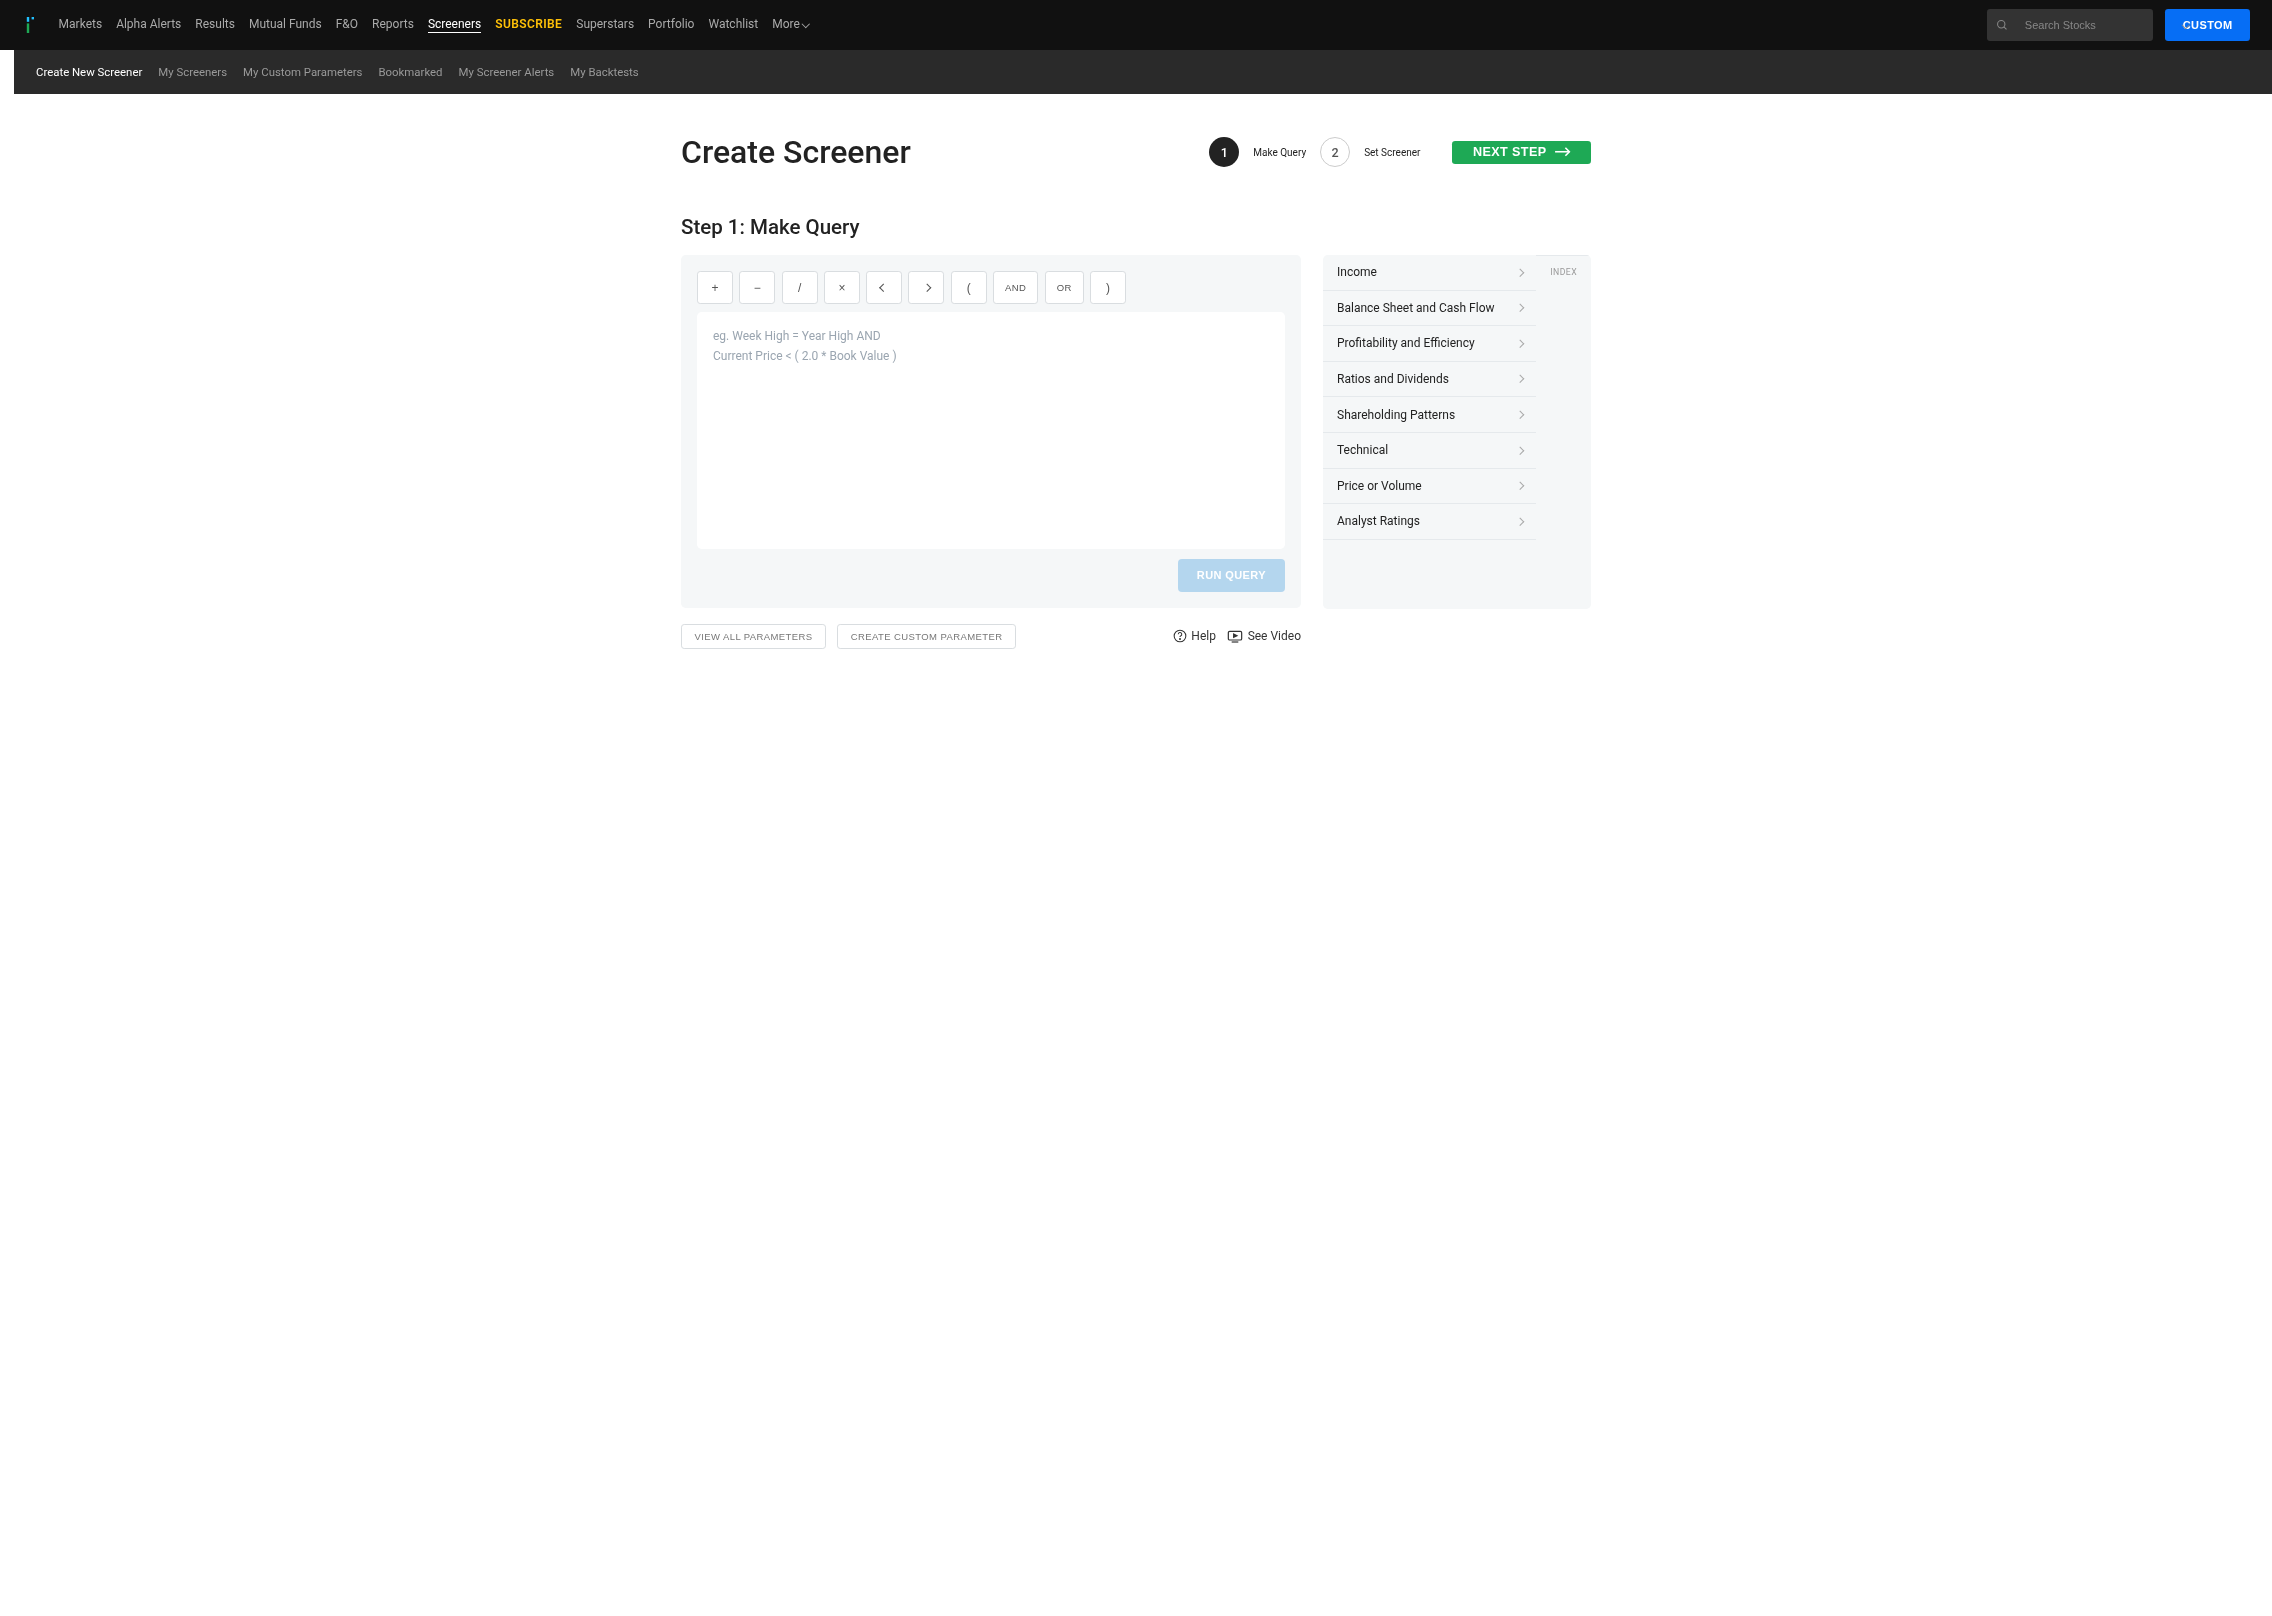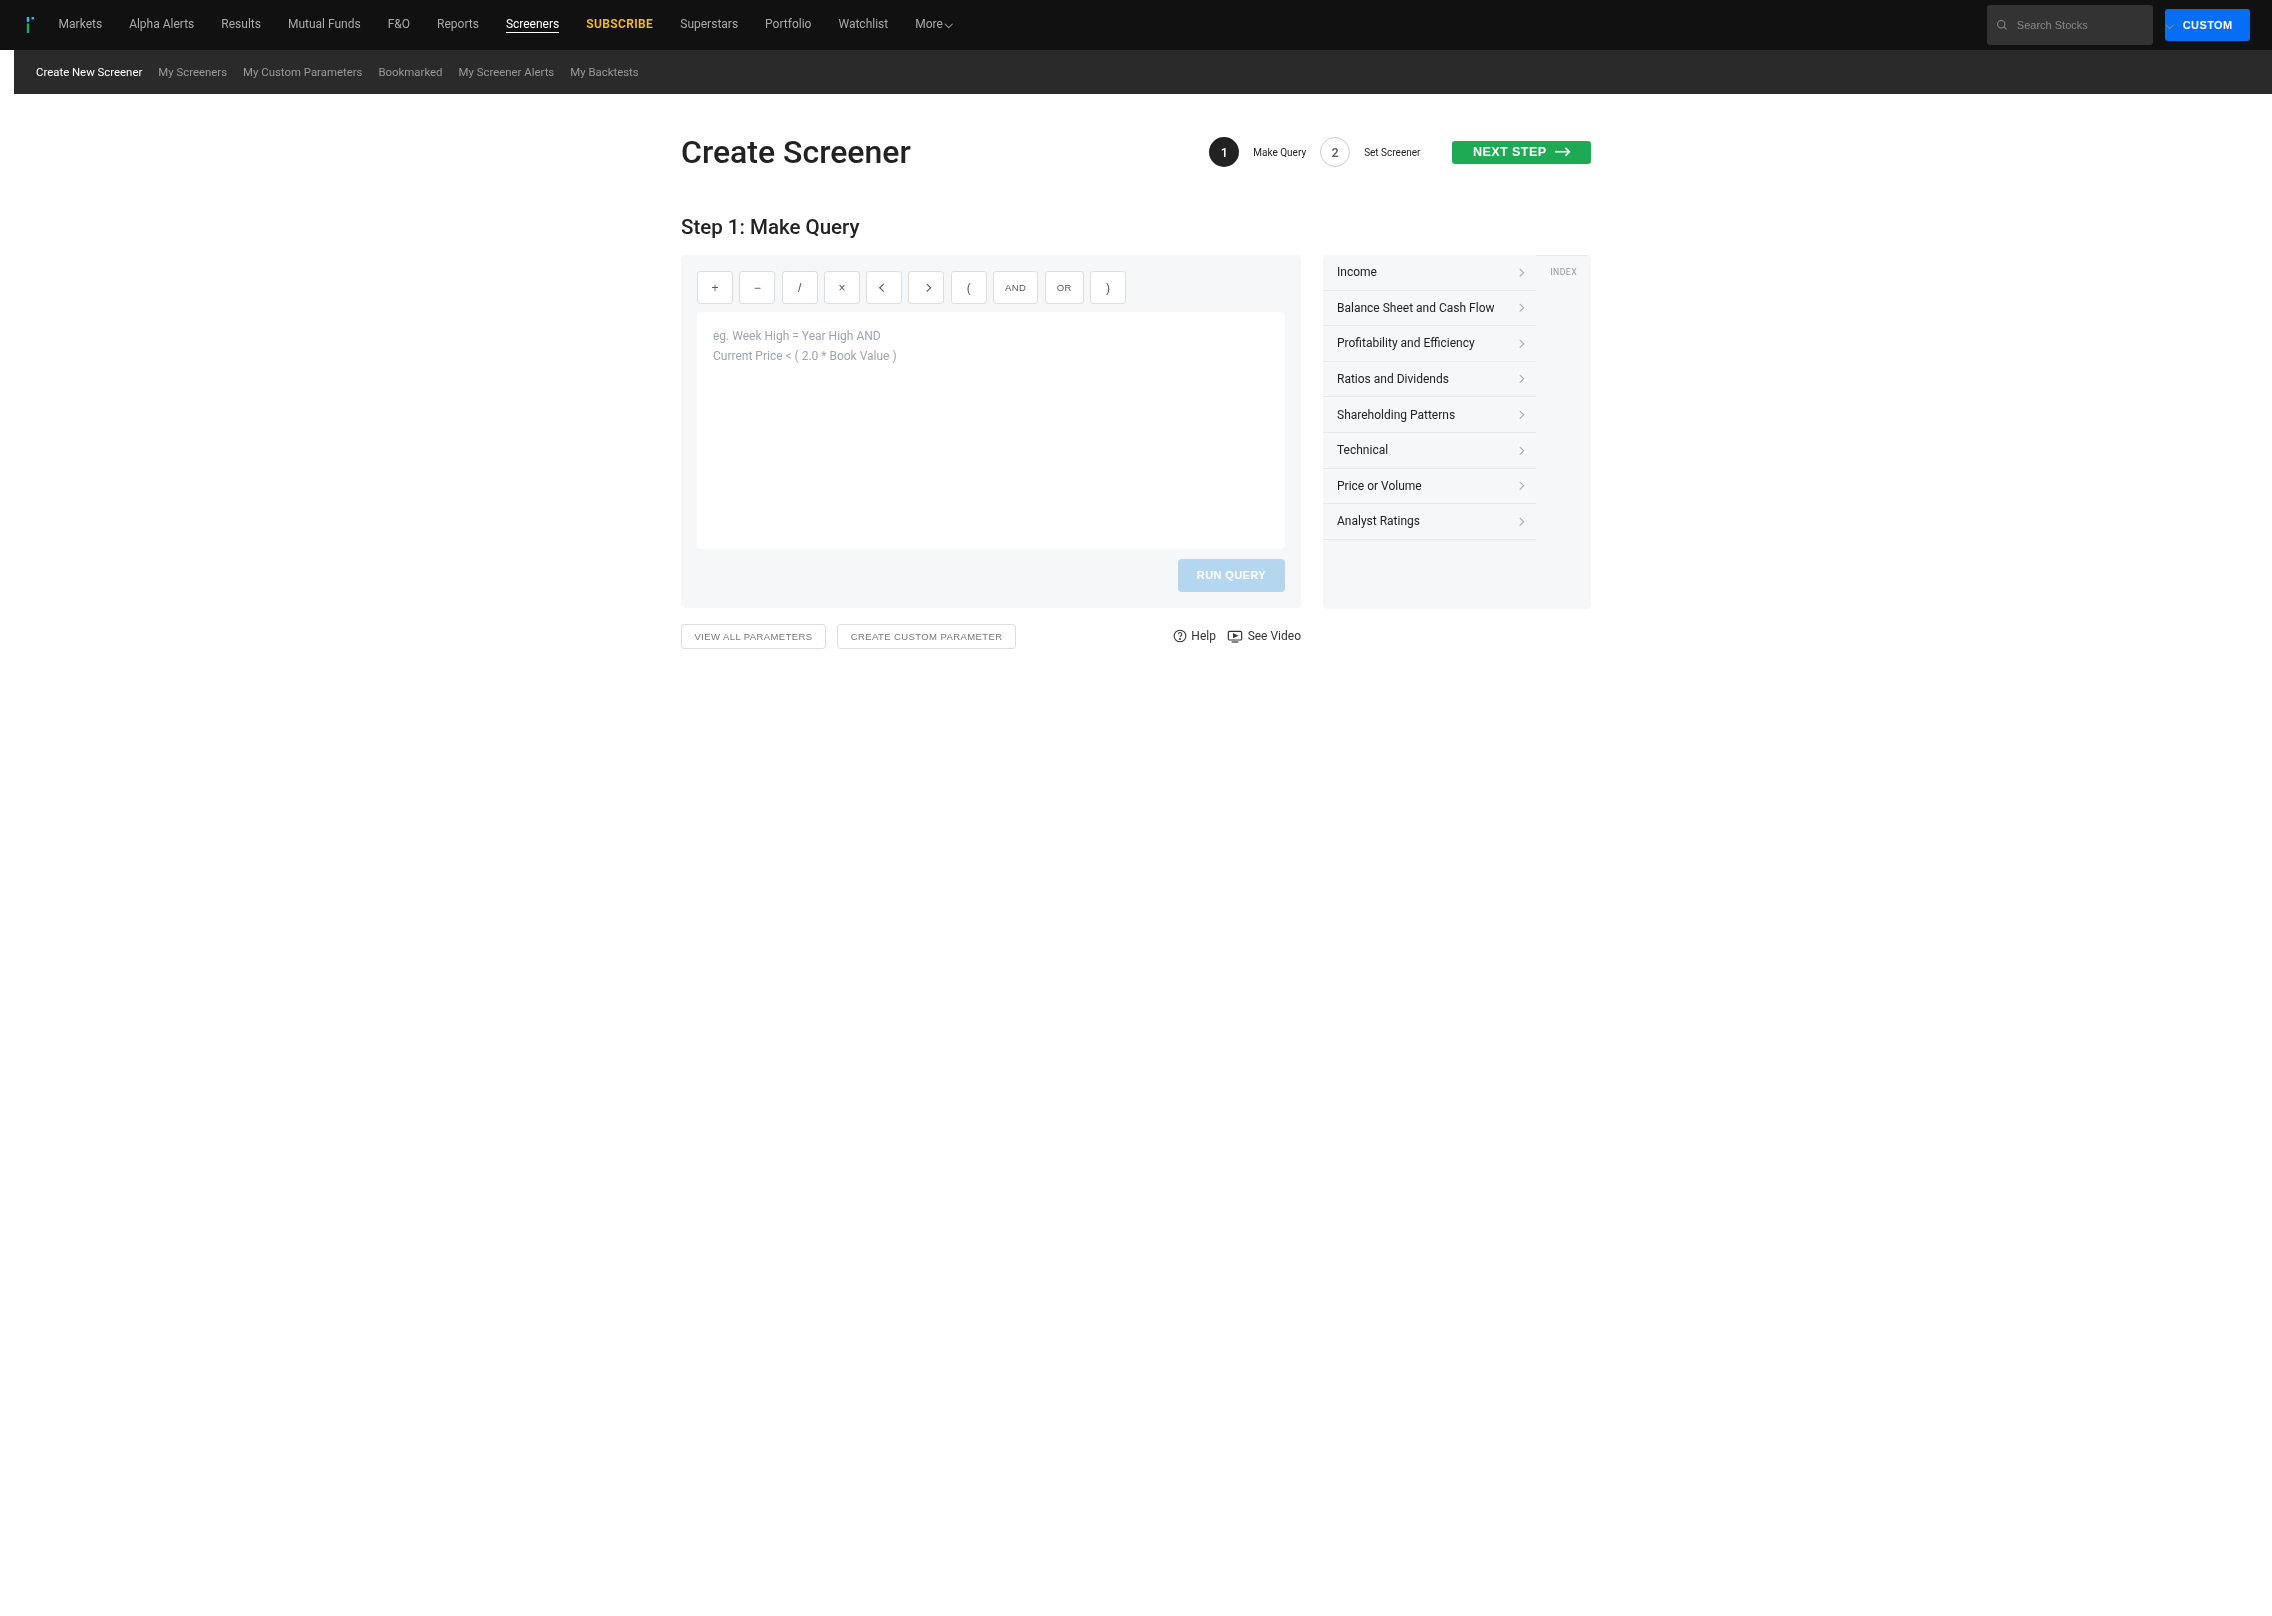--- a/index.html
+++ b/index.html
@@ -1,26 +1,26 @@
 <!DOCTYPE html>
 <html style="font-size:12.6px"><head>
   <meta charset="utf-8">
   <style>
     * { box-sizing: border-box; margin: 0; padding: 0; }
     body { font-family: -apple-system, BlinkMacSystemFont, "Segoe UI", Roboto, sans-serif; background: #fff; color: #222; }
     
     
     .topnav { background: #111; height: 50px; display: flex; align-items: center; padding: 0 22px; gap: 12.6px; }
     .logo { width: 16px; height: 16px; margin-right: 8px; }
-    .topnav-links { display: flex; align-items: center; gap: 27px; flex: 1; }
+    .topnav-links { display: flex; align-items: center; gap: 14px; flex: 1; }
     .topnav-link { color: #aaa; font-size: 12px; text-decoration: none; cursor: pointer; padding-bottom: 1.6px; }
     .topnav-link.active { color: #fff; border-bottom: 0.8px solid #fff; }
     .topnav-link.highlight { color: #ffc107; font-weight: 600; letter-spacing: 0.4px; }
     .topnav-link.more { display: flex; align-items: center; gap: 3.2px; }
-    .search-wrap { background: #333; border-radius: 3.2px; display: flex; align-items: center; padding: 0 9.5px; width: 166px; height: 40px; gap: 8px; }
+    .search-wrap { background: #333; border-radius: 3.2px; display: flex; align-items: center; padding: 0 9.5px; width: 166px; height: 32px; gap: 16px; }
     .search-wrap input { background: transparent; border: none; color: #aaa; font-size: 11px; flex: 1; outline: none; }
     .search-wrap input::placeholder { color: #888; }
     .login-btn { background: #066ef5; color: #fff; border: none; border-radius: 3.2px; padding: 0 17.4px; height: 32px; font-size: 11px; font-weight: 600; letter-spacing: 0.4px; cursor: pointer; }
     
     
     .subnav { background: #2a2a2a; height: 44px; display: flex; align-items: center; padding: 0 22px; gap: 16px; margin-left: 14px; }
     .subnav-link { color: #999; font-size: 11.4px; cursor: pointer; }
     .subnav-link.active { color: #fff; }
     
     

